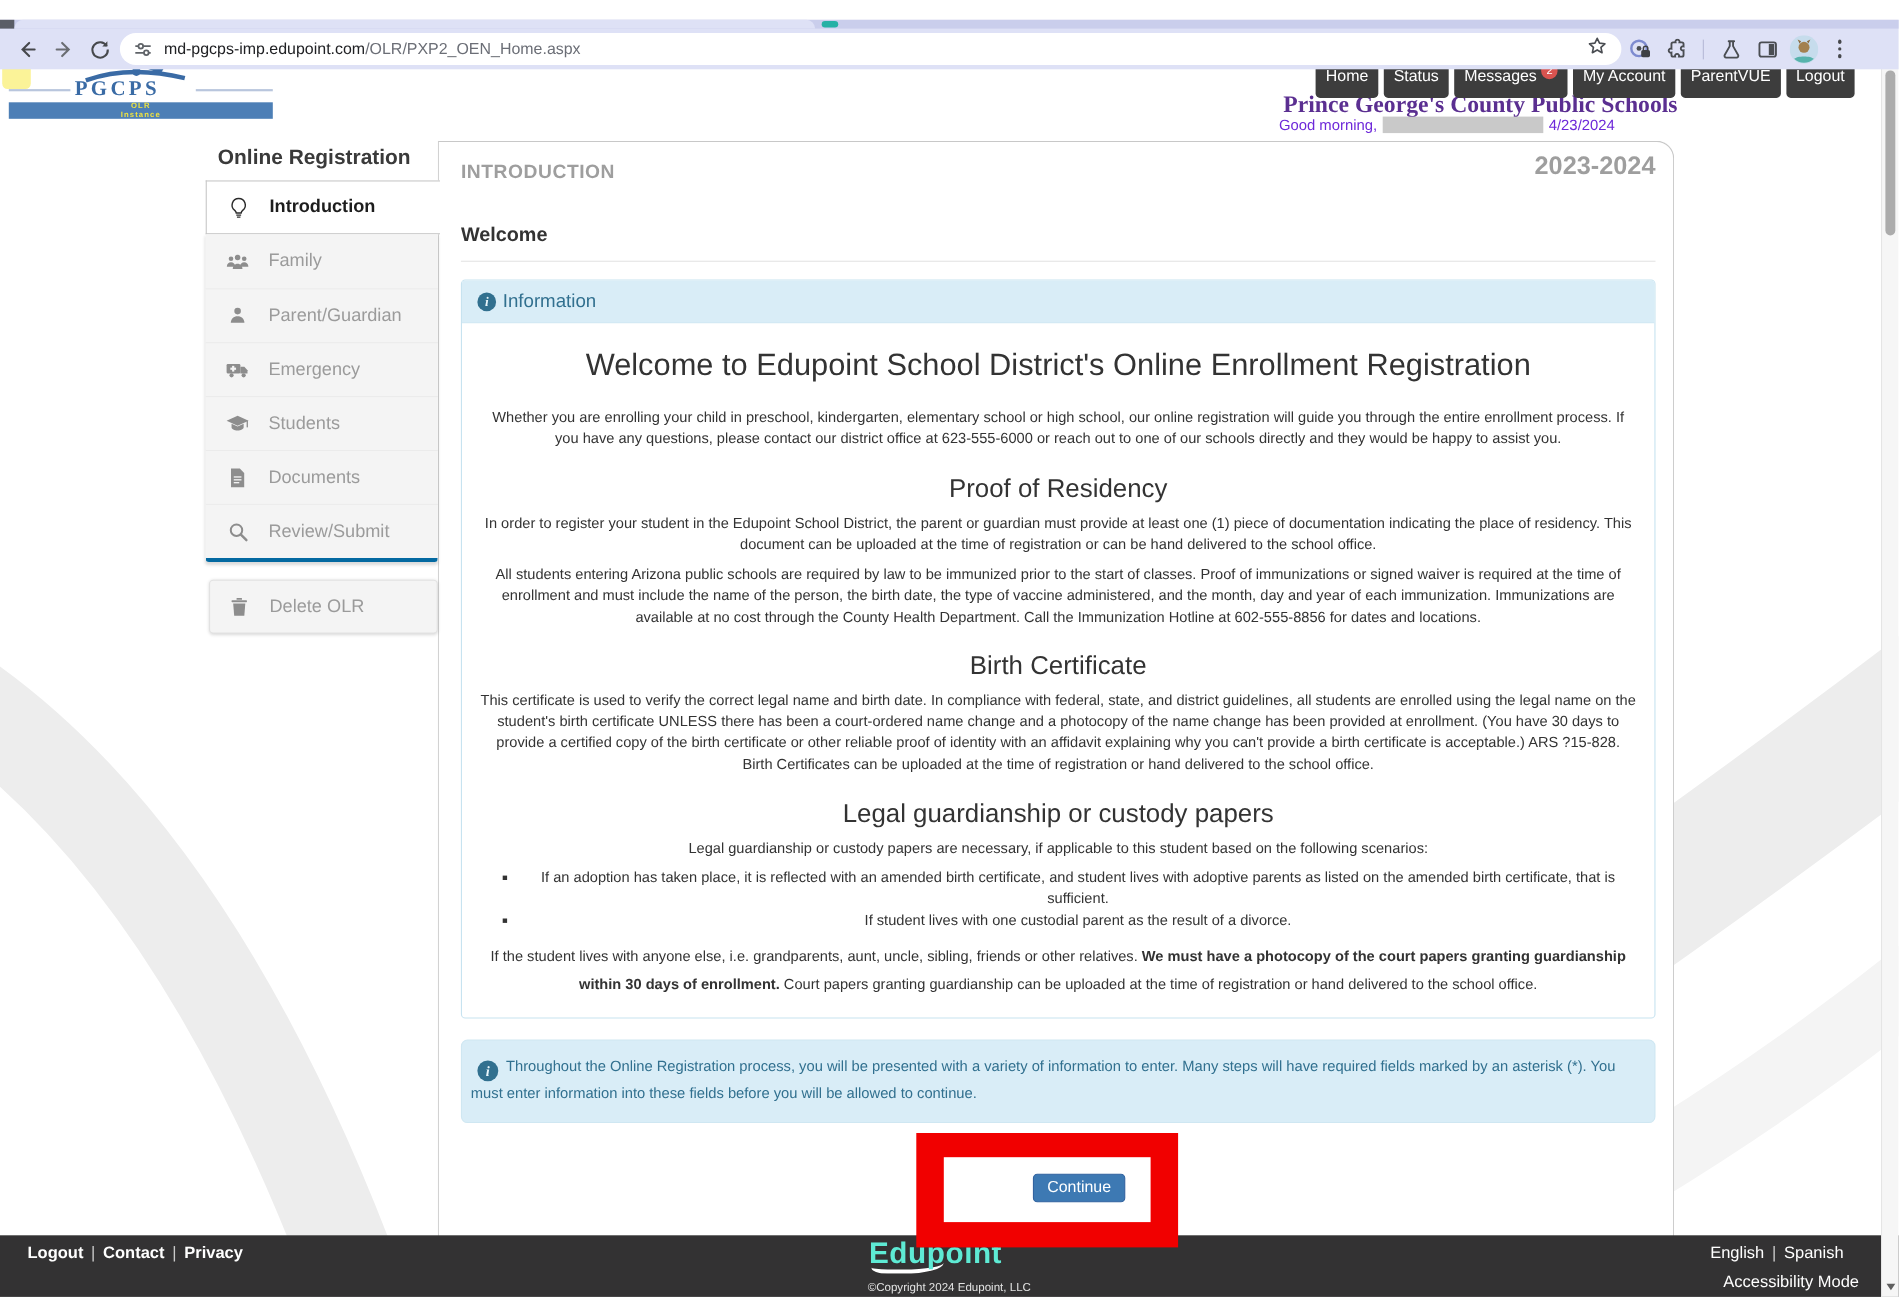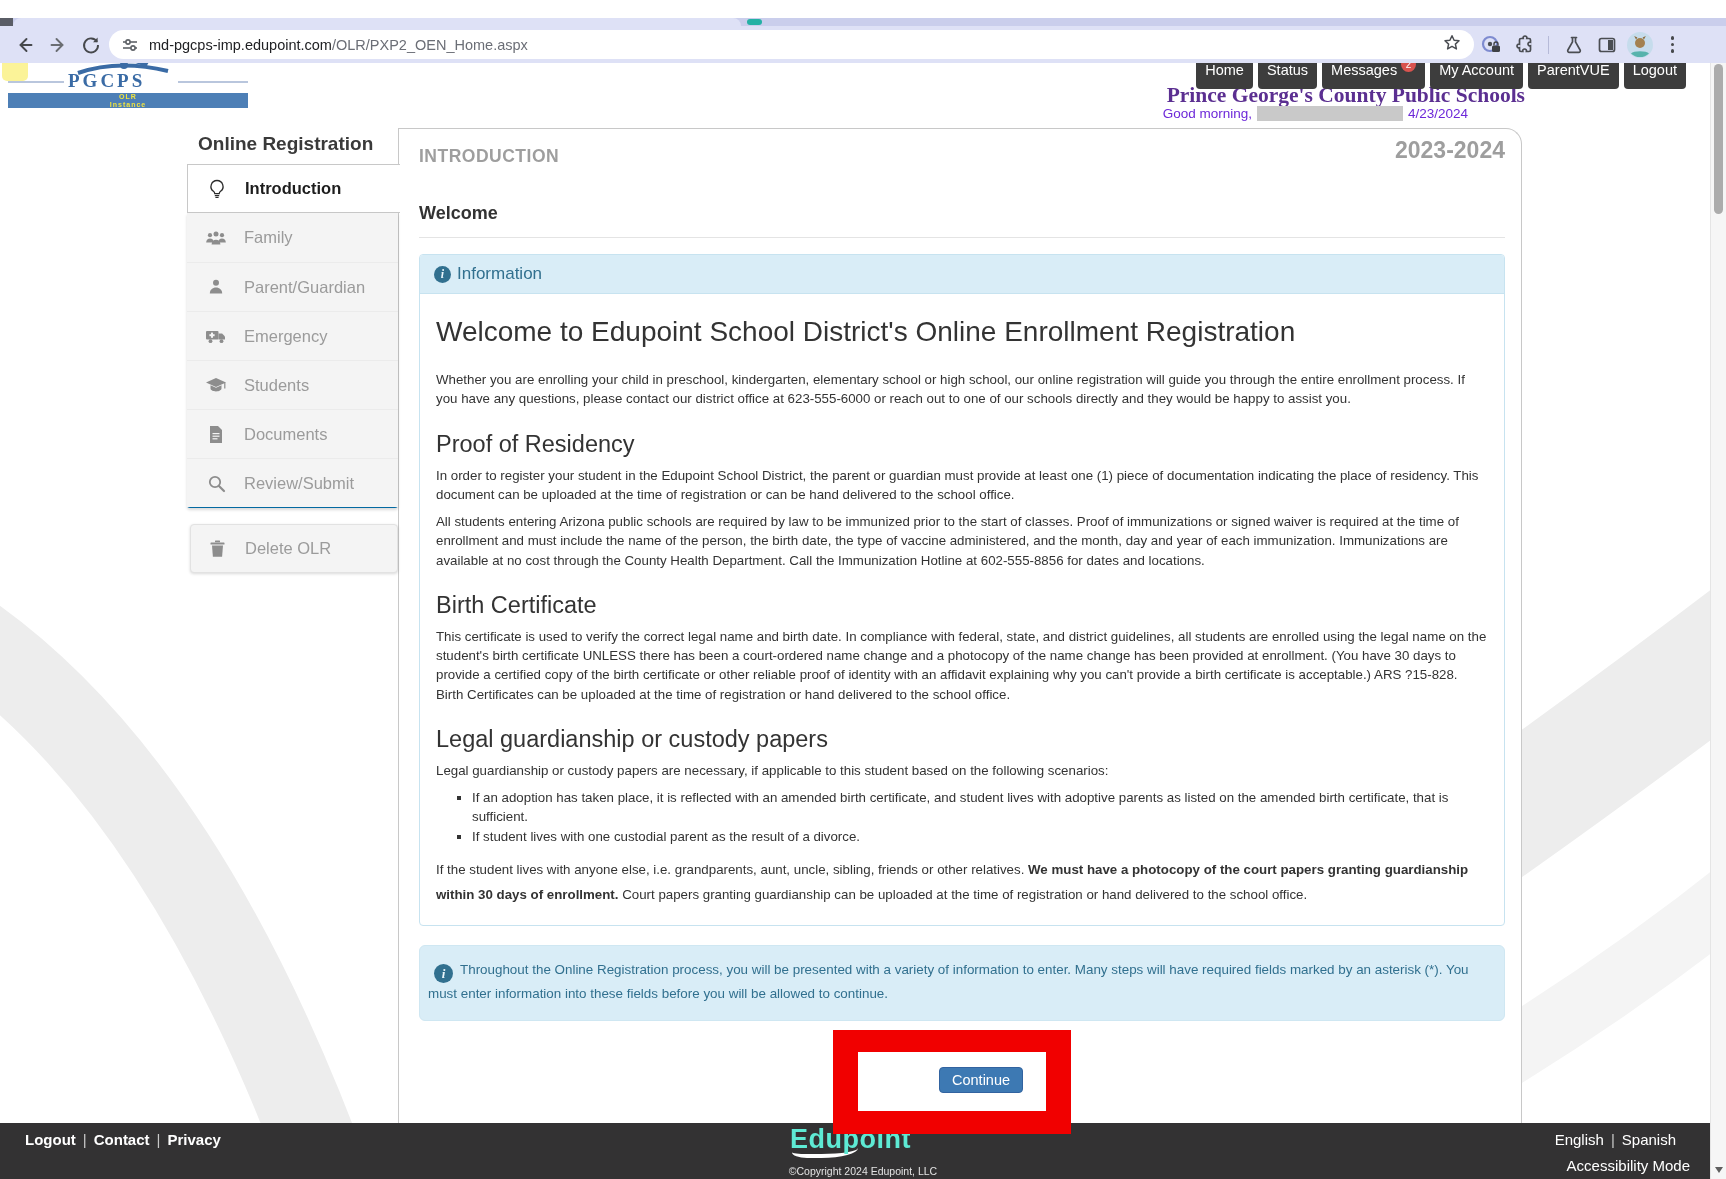--- a/index.html
+++ b/index.html
@@ -71,41 +71,41 @@
   .info-panel { margin-top:16px; border:1px solid #c7e3f0; border-radius:4px; background:#fff; }
   .info-panel-header {
     background:#d9edf7; padding:9px 14px; font-size:17px; color:#31708f;
     border-bottom:1px solid #c7e3f0; border-radius:3px 3px 0 0; display:flex; align-items:center; gap:6px;
   }
   .info-icon {
     display:inline-flex; align-items:center; justify-content:center; flex:none;
     width:17px; height:17px; border-radius:50%; background:#31708f; color:#eaf6fb;
     font-family:"Liberation Serif",serif; font-style:italic; font-weight:bold; font-size:12px; line-height:1;
   }
-  .info-panel-body { padding:12px 16px 18px; min-height:600px; color:#333; }
+  .info-panel-body { padding:12px 16px 18px; min-height:600px; color:#333;text-align:center; }
   .info-panel-body h1 { font-size:28px; font-weight:400; margin:10px 0 0; color:#333; }
   .info-panel-body h2 { font-size:23.5px; font-weight:400; margin:22px 0 0; color:#333; }
   .info-panel-body p { font-size:13.3px; line-height:1.45; margin:8px 0 0; }
   .info-panel-body p.intro { margin-top:22px; }
   .info-panel-body ul { margin:8px 0 0 22px; padding-left:14px; font-size:13.3px; line-height:1.45; list-style-type:square; }
   .closing { margin-top:12px !important; line-height:1.85 !important; }
   .closing b { font-weight:bold; }
 
   .alert-box {
     margin-top:19px; background:#d9edf7; border:1px solid #cfe7f2; border-radius:6px;
     padding:13px 16px 15px 8px; color:#31708f; font-size:13.4px; line-height:1.65;
   }
   .alert-box .info-icon { width:19px; height:19px; font-size:13px; vertical-align:-4px; margin:0 7px 0 6px; }
 
   
   .sidebar { position:absolute; left:187px; top:88px; width:213px; z-index:2; }
   .sb-title { margin-left:11px; font-size:19px; font-weight:bold; color:#3a3a3a; height:31px; }
   .nav-item { display:flex; align-items:center; gap:16px; height:49px; padding-left:17px; font-size:16.5px; cursor:pointer; }
   .item-active { width:213px; background:#fff; border:1px solid #c8c8c8; border-right:none; color:#1d1d1d; font-weight:bold; }
-  .nav-rest { width:211px; border-bottom:1px solid #0369a1; border-radius:0 0 3px 3px; box-shadow:0 2px 3px rgba(0,0,0,.15); }
+  .nav-rest { width:211px; border-bottom:4px solid #0369a1; border-radius:0 0 3px 3px; box-shadow:0 2px 3px rgba(0,0,0,.15); }
   .nav-rest .nav-item { background:#f4f4f4; color:#9b9b9b; border-top:1px solid #ebebeb; }
   .nav-rest .nav-item:first-child { border-top:none; }
   .delete-box {
     margin:16px 0 0 3px; width:208px; height:49px; background:#f4f4f4; border:1px solid #e2e2e2;
     border-radius:4px; box-shadow:0 1px 3px rgba(0,0,0,.15); display:flex; align-items:center; gap:16px;
     padding-left:14px; color:#9b9b9b; font-size:16.5px; cursor:pointer;
   }
   .sb-ico { width:24px; display:flex; justify-content:center; flex:none; }
 
   

